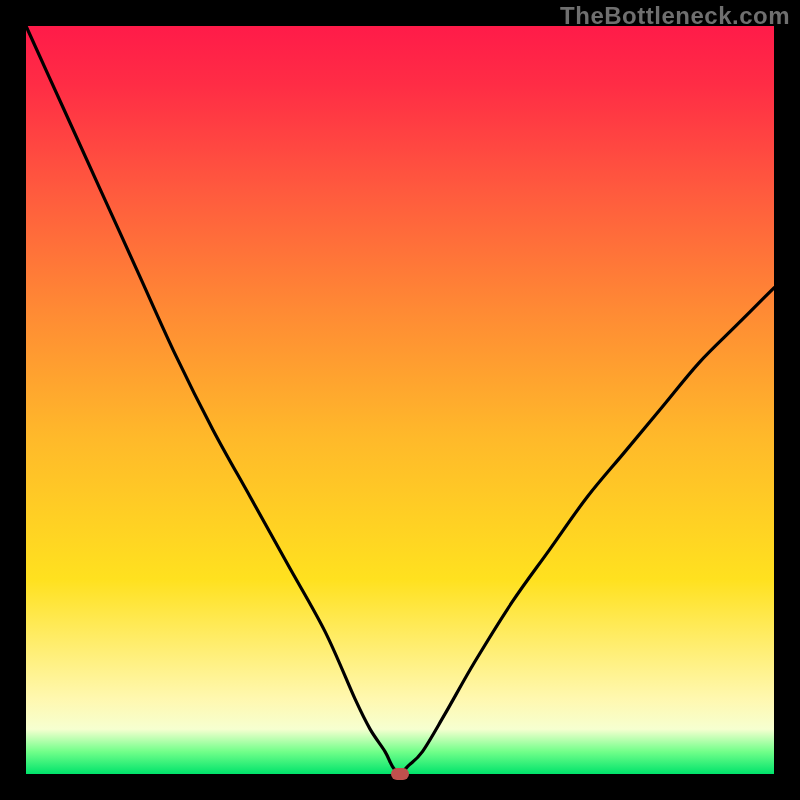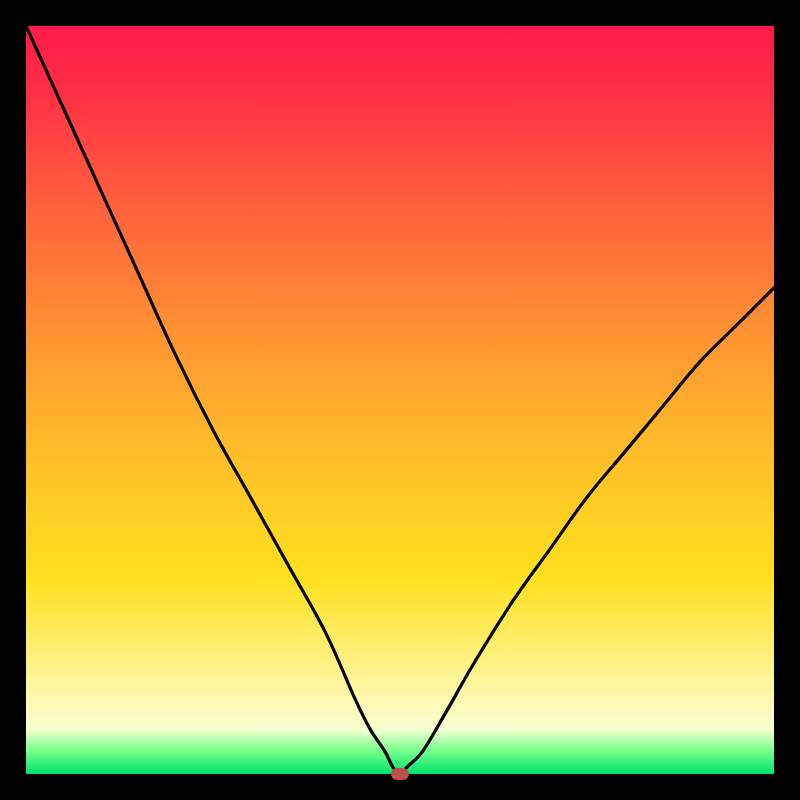--- a/index.html
+++ b/index.html
@@ -63,20 +63,21 @@
     background: #c0504d;
     border-radius: 6px;
     transform: translate(-50%, -50%);
   }
 </style>
 </head>
 <body>
 
 <div class="frame">
 
+  <div class="watermark">TheBottleneck.com</div>
 
   <div class="plot">
 
     <svg class="curve" viewBox="0 0 748 748" preserveAspectRatio="none">
       <path fill="none" stroke="#000" stroke-width="3.2" stroke-linecap="round" d="M 0 0 C 6.233333333333333 13.71333333333333, 24.93333333333333 54.85333333333331, 37.4 82.27999999999997 C 49.86666666666667 109.70666666666664, 62.33333333333333 137.13333333333327, 74.8 164.55999999999995 C 87.26666666666667 191.98666666666662, 99.73333333333333 219.4133333333333, 112.2 246.83999999999997 C 124.66666666666667 274.26666666666665, 137.13333333333333 302.93999999999994, 149.6 329.11999999999995 C 162.06666666666666 355.29999999999995, 174.53333333333333 380.2333333333333, 187 403.91999999999996 C 199.46666666666667 427.6066666666666, 211.93333333333334 448.8, 224.4 471.24 C 236.86666666666667 493.68, 249.33333333333334 516.1199999999999, 261.8 538.56 C 274.26666666666665 561, 287.98 583.4399999999999, 299.2 605.88 C 310.41999999999996 628.32, 321.64 656.9933333333333, 329.12 673.2 C 336.6 689.4066666666668, 339.09333333333336 694.3933333333333, 344.08000000000004 703.12 C 349.0666666666667 711.8466666666667, 355.29999999999995 719.3266666666666, 359.03999999999996 725.56 C 362.78 731.7933333333333, 364.02666666666664 736.78, 366.52 740.52 C 369.0133333333333 744.26, 371.50666666666666 748, 374 748 C 376.49333333333334 748, 377.74 744.26, 381.48 740.52 C 385.22 736.78, 390.20666666666665 734.2866666666666, 396.44 725.56 C 402.67333333333335 716.8333333333333, 410.15333333333336 703.12, 418.88000000000005 688.16 C 427.60666666666674 673.1999999999999, 437.58000000000004 654.5, 448.8 635.8 C 460.02 617.0999999999999, 473.73333333333335 594.6600000000001, 486.2 575.96 C 498.66666666666663 557.26, 511.1333333333333 541.0533333333334, 523.6 523.6 C 536.0666666666667 506.1466666666667, 548.5333333333333 487.44666666666666, 561 471.24 C 573.4666666666667 455.03333333333336, 585.9333333333333 441.32, 598.4 426.36 C 610.8666666666667 411.40000000000003, 623.3333333333333 396.44000000000005, 635.8 381.48 C 648.2666666666667 366.52, 660.7333333333333 350.3133333333333, 673.2 336.59999999999997 C 685.6666666666667 322.88666666666666, 698.1333333333333 311.66666666666663, 710.6 299.2 C 723.0666666666667 286.73333333333335, 741.7666666666667 268.03333333333336, 748 261.8"></path>
     </svg>
 
     <div class="marker" style="left: 374px; top: 748px; background: rgb(192, 80, 77);"></div>
 
   </div>

